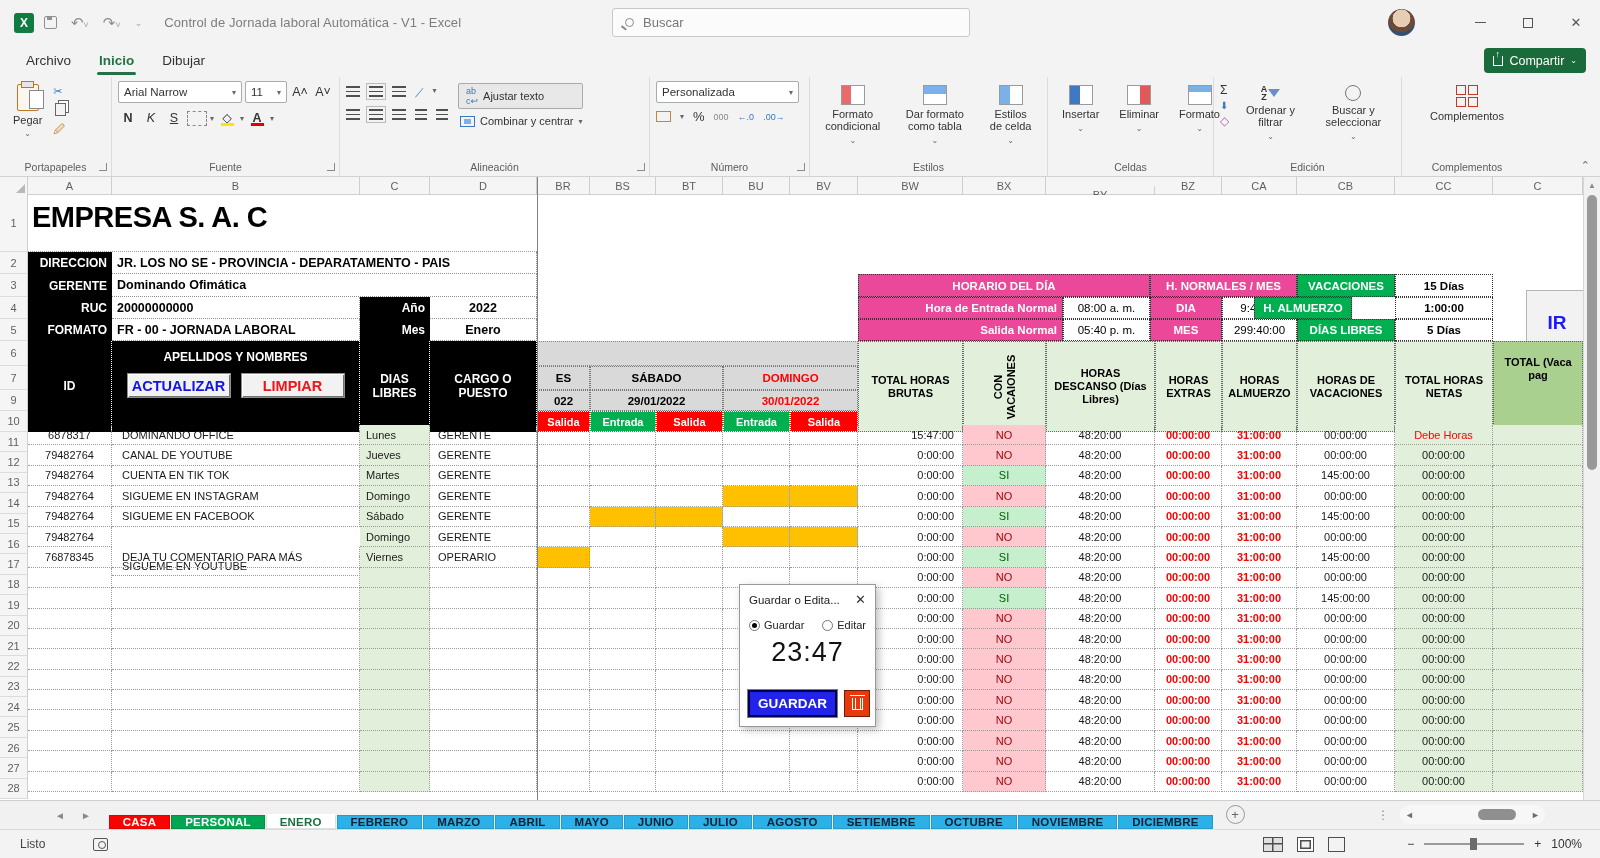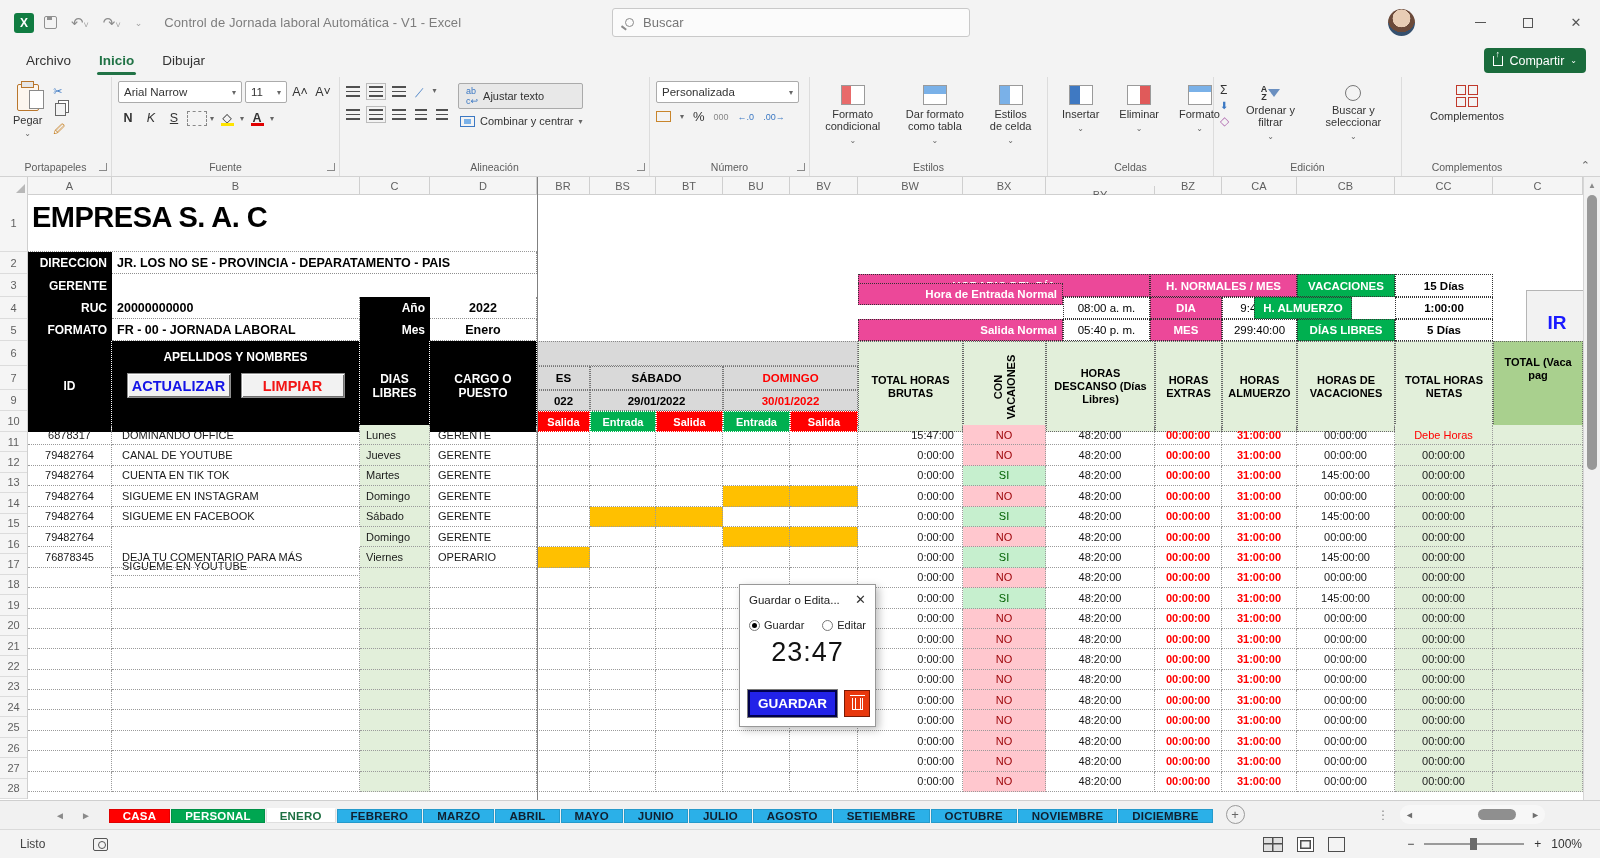--- a/index.html
+++ b/index.html
@@ -457,34 +457,35 @@
         <div class="rh" style="height: 20.4px;">27</div>
         <div class="rh" style="height: 20.4px;">28</div>
       </div>
 
     <div class="sheet">
 
       <div class="abs cmp-title" style="left:0;top:0;width:509px;height:57px">EMPRESA S. A. C</div>
       <div class="abs blk lblcell" style="left:0;top:57px;width:84px;height:22px">DIRECCION</div>
       <div class="abs valcell dot" style="left:84px;top:57px;width:425px;height:22px">JR. LOS NO SE - PROVINCIA - DEPARATAMENTO - PAIS</div>
       <div class="abs blk lblcell" style="left:0;top:79px;width:84px;height:23px">GERENTE</div>
+      <div class="abs valcell dot" style="left:84px;top:79px;width:425px;height:23px">Dominando Ofimática</div>
       <div class="abs blk lblcell" style="left:0;top:102px;width:84px;height:22px">RUC</div>
       <div class="abs valcell dot" style="left:84px;top:102px;width:248px;height:22px">20000000000</div>
       <div class="abs blk lblcell" style="left:332px;top:102px;width:70px;height:22px">Año</div>
       <div class="abs valcell ctr dot" style="left:402px;top:102px;width:107px;height:22px">2022</div>
       <div class="abs blk lblcell" style="left:0;top:124px;width:84px;height:22px">FORMATO</div>
       <div class="abs valcell dot" style="left:84px;top:124px;width:248px;height:22px">FR - 00 - JORNADA LABORAL</div>
       <div class="abs blk lblcell" style="left:332px;top:124px;width:70px;height:22px">Mes</div>
       <div class="abs valcell ctr dot" style="left:402px;top:124px;width:107px;height:22px">Enero</div>
 
       <div class="abs icel red b" style="left:830px;top:79px;width:292px;height:23px">HORARIO DEL DÍA</div>
       <div class="abs icel red b" style="left:1122px;top:79px;width:147px;height:23px">H. NORMALES / MES</div>
       <div class="abs icel grn b" style="left:1269px;top:79px;width:98px;height:23px">VACACIONES</div>
       <div class="abs icel wht b" style="left:1367px;top:79px;width:98px;height:23px">15 Días</div>
-      <div class="abs icel red ra" style="left:830px;top:88px;width:205px;height:22px">Hora de Entrada Normal</div>
+      <div class="abs icel red ra" style="left:830px;top:102px;width:205px;height:22px">Hora de Entrada Normal</div>
       <div class="abs icel wht" style="left:1035px;top:102px;width:87px;height:22px">08:00 a. m.</div>
       <div class="abs icel red" style="left:1122px;top:102px;width:72px;height:22px">DIA</div>
       <div class="abs icel wht" style="left:1194px;top:102px;width:75px;height:22px">9:40:00</div>
       <div class="abs icel grn b" style="left:1226px;top:102px;width:98px;height:22px">H. ALMUERZO</div>
       <div class="abs icel wht b" style="left:1367px;top:102px;width:98px;height:22px">1:00:00</div>
       <div class="abs icel red ra" style="left:830px;top:124px;width:205px;height:22px">Salida Normal</div>
       <div class="abs icel wht" style="left:1035px;top:124px;width:87px;height:22px">05:40 p. m.</div>
       <div class="abs icel red" style="left:1122px;top:124px;width:72px;height:22px">MES</div>
       <div class="abs icel wht" style="left:1194px;top:124px;width:75px;height:22px">299:40:00</div>
       <div class="abs icel grn b" style="left:1269px;top:124px;width:98px;height:22px">DÍAS LIBRES</div>
@@ -880,21 +881,21 @@
       <div class="up">▲</div>
       <div class="vthumb"></div>
     </div>
   </div>
 
   <div class="tabbar">
     <div class="tab-nav">
       <span>◄</span>
       <span>►</span>
     </div>
-    <div id="sheetTabs" style="display:flex;align-items:center">
+    <div id="sheetTabs" style="display:flex;align-items:flex-end">
         <div class="stab red">CASA</div>
         <div class="stab green">PERSONAL</div>
         <div class="stab active">ENERO</div>
         <div class="stab blue">FEBRERO</div>
         <div class="stab blue">MARZO</div>
         <div class="stab blue">ABRIL</div>
         <div class="stab blue">MAYO</div>
         <div class="stab blue">JUNIO</div>
         <div class="stab blue">JULIO</div>
         <div class="stab blue">AGOSTO</div>

